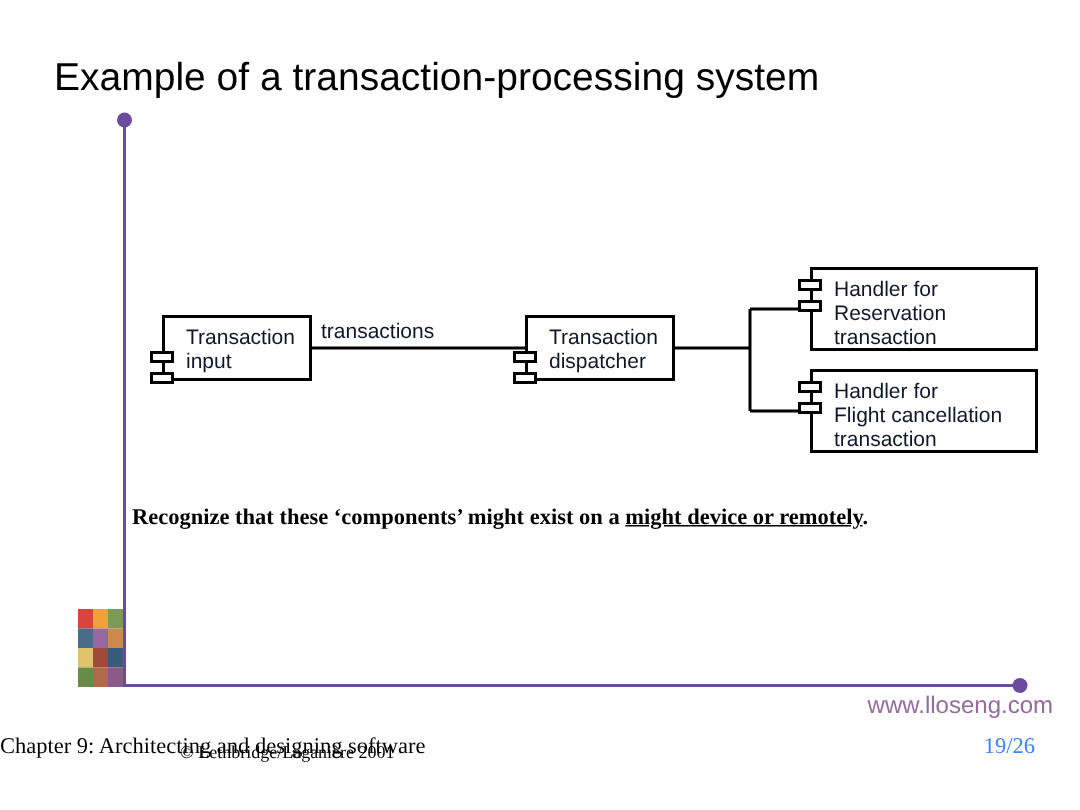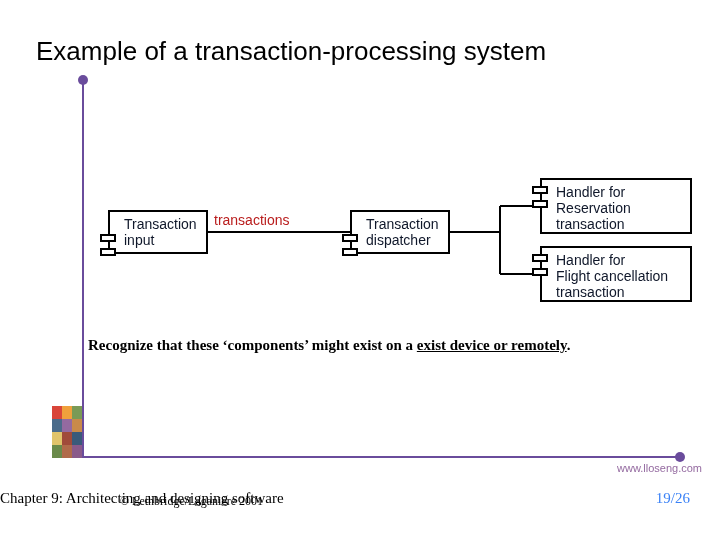--- a/index.html
+++ b/index.html
@@ -100,21 +100,21 @@
   #c-disp .tab1 { top: 22px; }
   #c-disp .tab2 { top: 36px; }
   #c-res   { left: 540px; top: 178px; width: 152px; height: 56px; }
   #c-can   { left: 540px; top: 246px; width: 152px; height: 56px; }
 
   .edge-label {
     position: absolute;
     left: 214px;
     top: 212px;
     font-size: 14px;
-    color: #b91c1c;
+    color: #0f172a;
     text-align: right;
   }
 
   svg.lines {
     position: absolute;
     left: 0; top: 0;
     width: 720px; height: 540px;
     pointer-events: none;
   }
 
@@ -129,21 +129,21 @@
     line-height: 1.35;
   }
   .body-text p { margin-bottom: 14px; }
   .u { text-decoration: underline; }
   .bold { font-weight: bold; }
 
   .site {
     position: absolute;
     right: 18px;
     top: 462px;
-    font-size: 11px;
+    font-size: 16px;
     color: #946aa0;
   }
   .footer-left {
     position: absolute;
     left: 120px;
     top: 494px;
     font-family: "Times New Roman", Times, serif;
     font-size: 12px;
     color: #000;
   }
@@ -220,20 +220,20 @@
   <span>Handler for<br>Reservation<br>transaction</span>
 </div>
 
 <div id="c-can" class="comp">
   <div class="tab1"></div><div class="tab2"></div>
   <span>Handler for<br>Flight cancellation<br>transaction</span>
 </div>
 
 <div class="body-text">
   <p class="bold">
-    <span>Recognize that these ‘components’ might exist on a </span><span class="u">exist device or remotely</span><span>.</span>
+    <span>Recognize that these ‘components’ might exist on a </span><span class="u">might device or remotely</span><span>.</span>
   </p>
 </div>
 
 <div class="site">www.lloseng.com</div>
 <div class="footer-left">© Lethbridge/Laganière 2001</div>
 <div class="footer-center">Chapter 9: Architecting and designing software</div>
 <div class="footer-right">19/26</div>
 
 </body></html>

